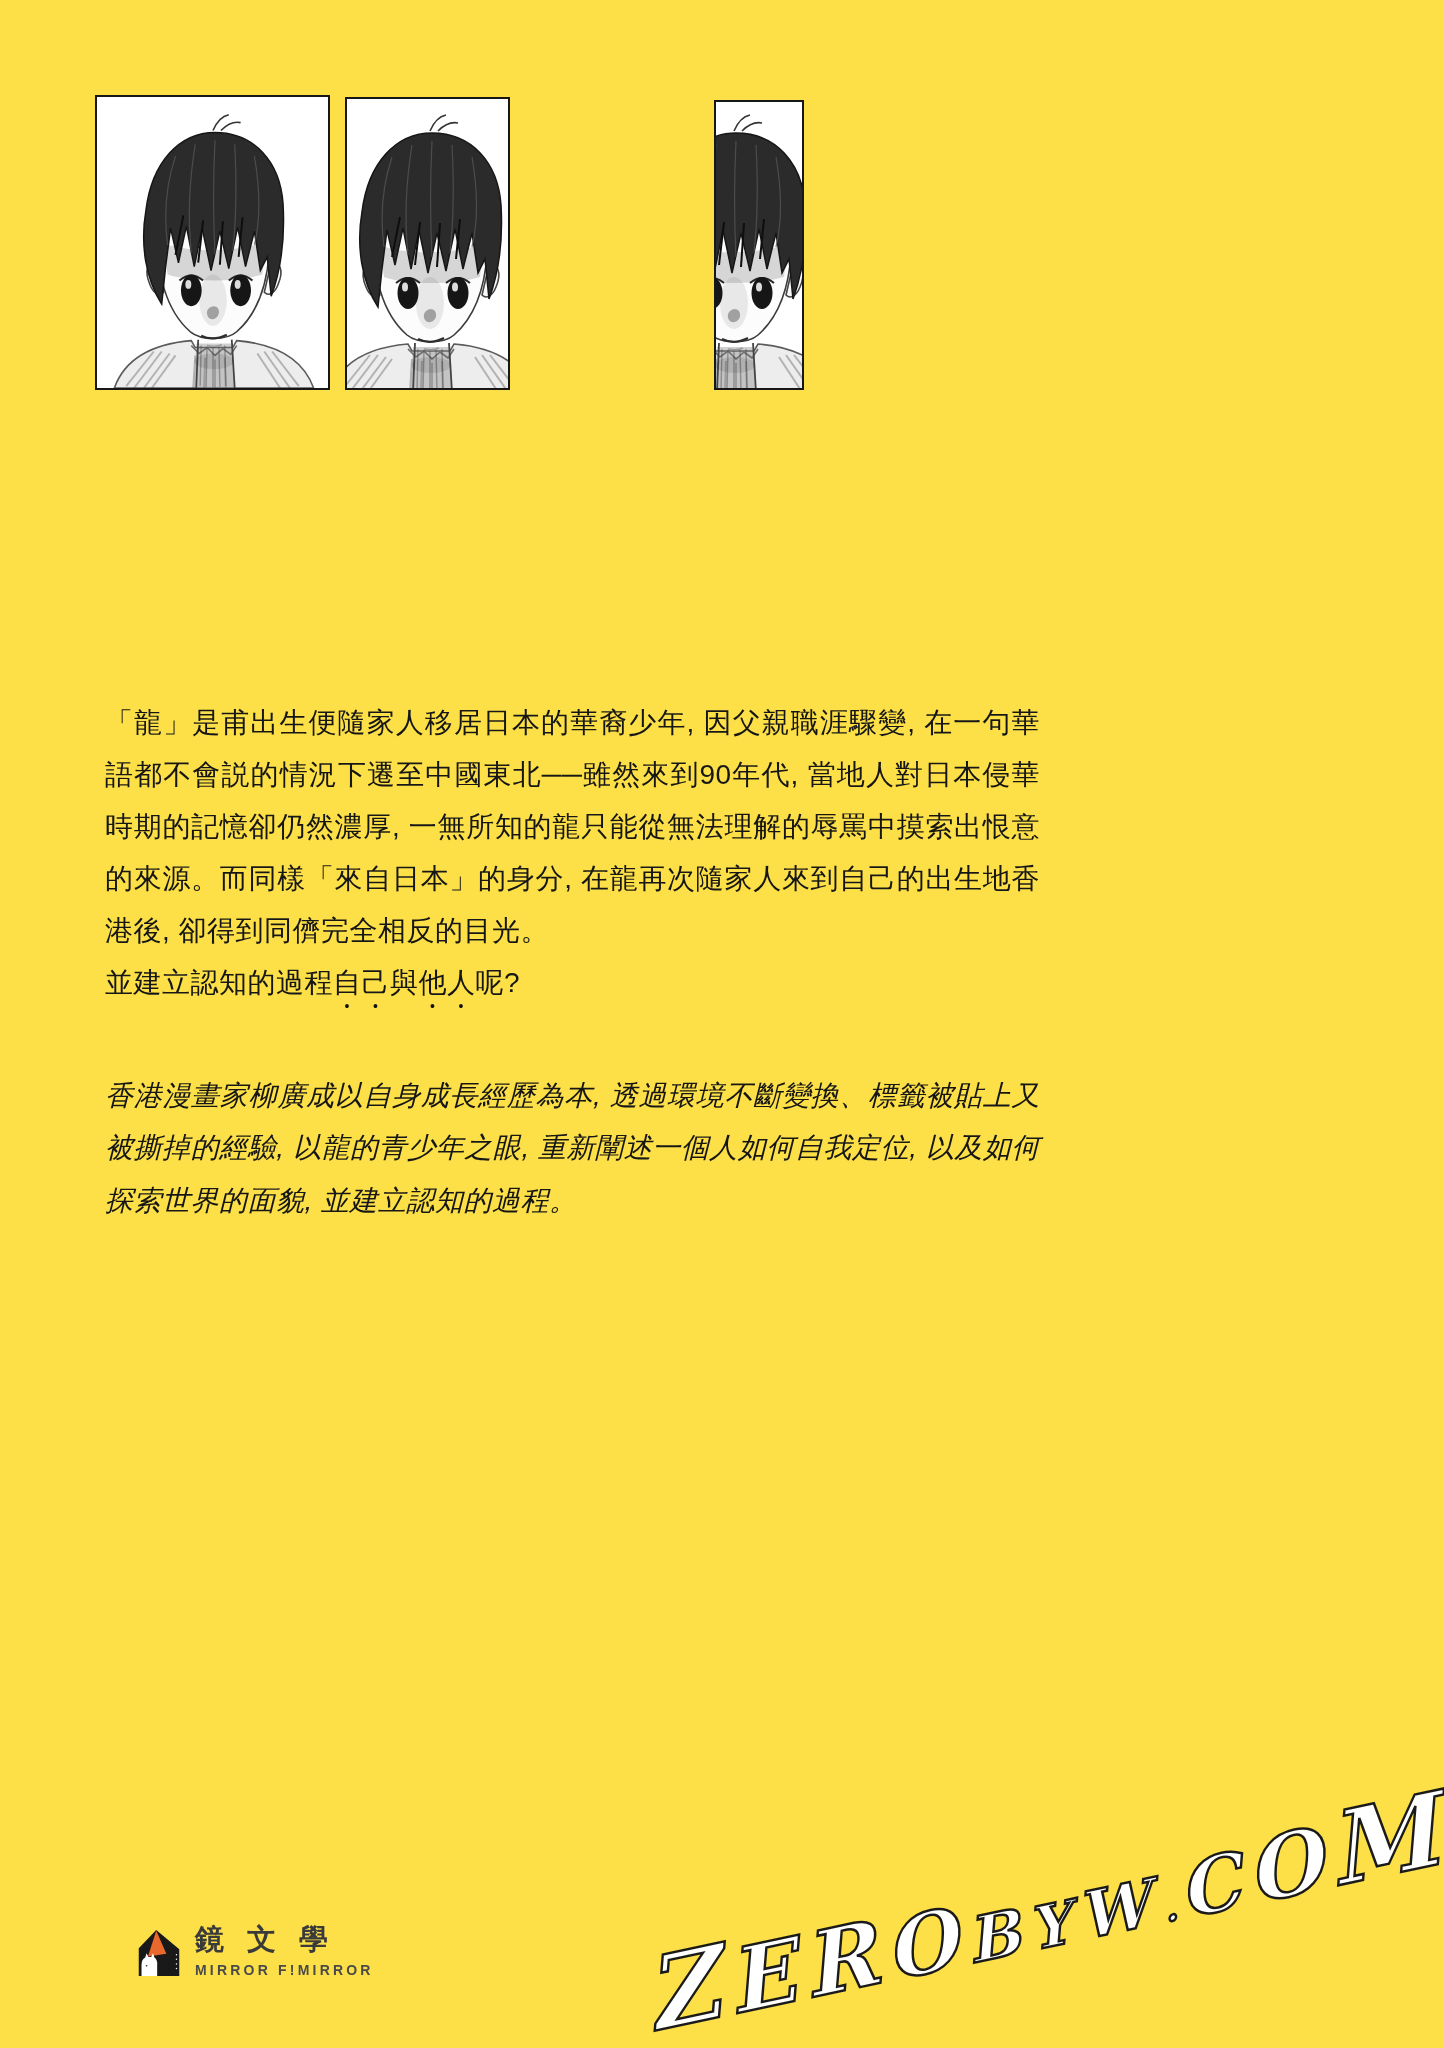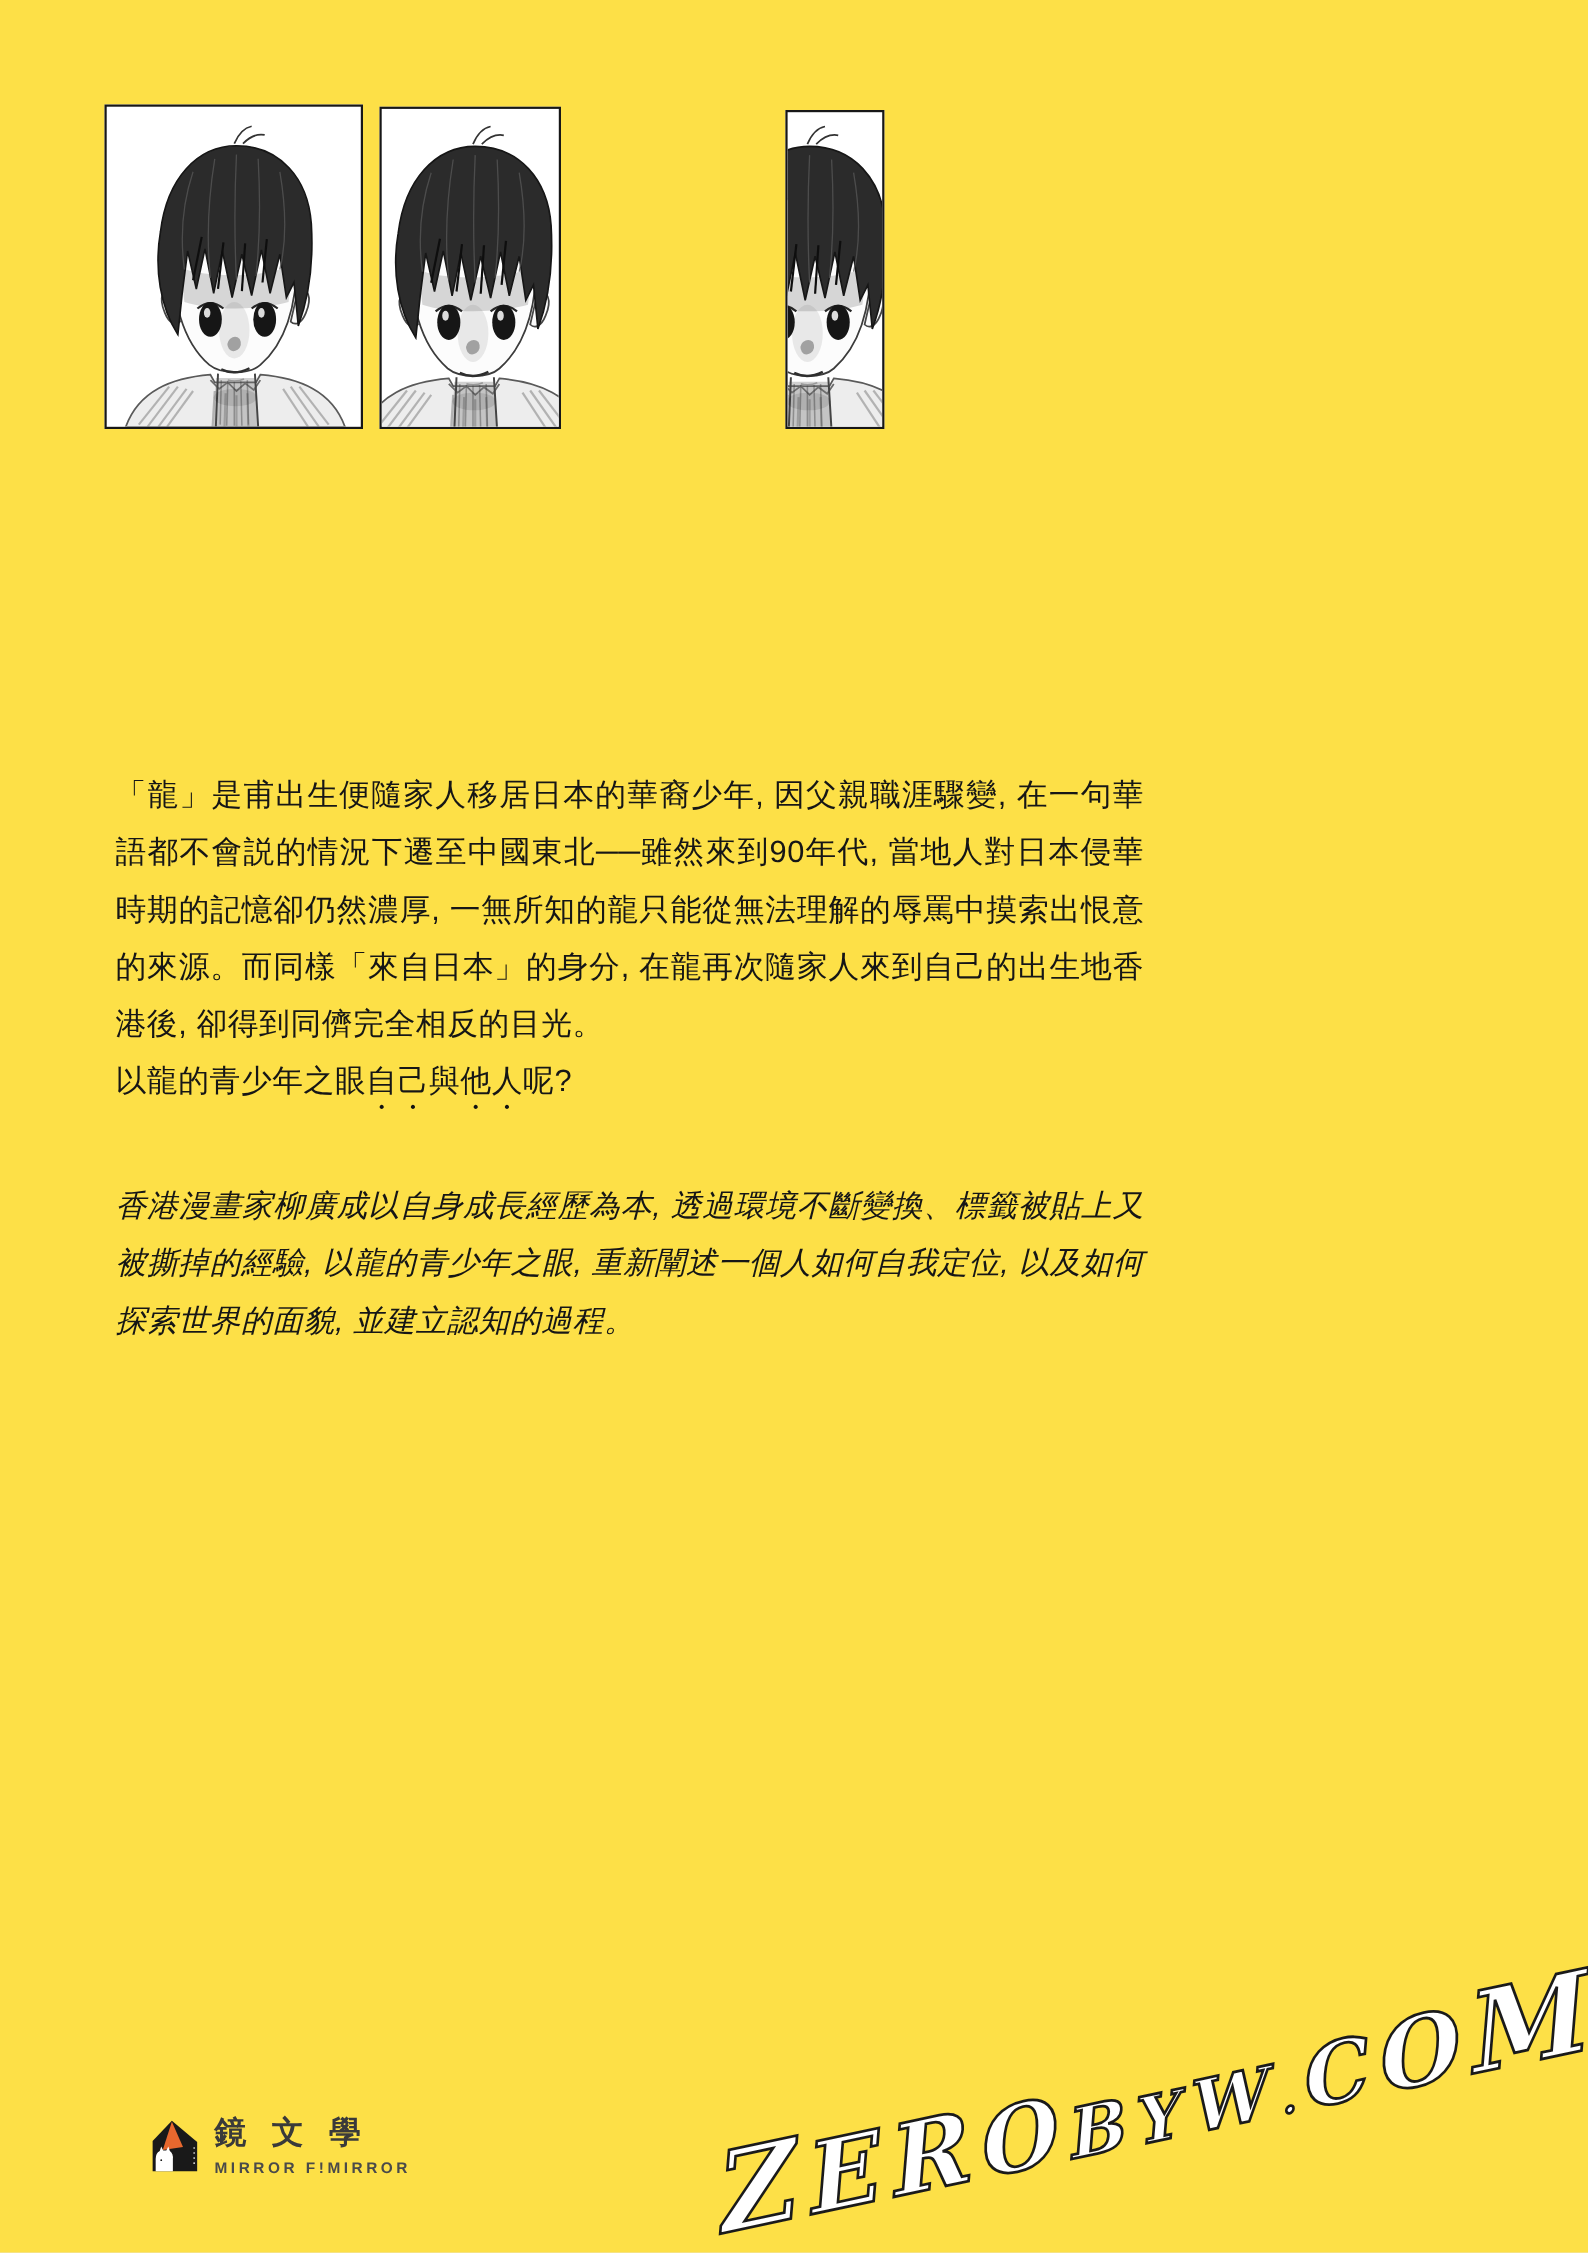--- a/index.html
+++ b/index.html
@@ -25,21 +25,21 @@
     letter-spacing:1px;color:#111;
   }
   .headline .em{
     -webkit-text-emphasis:filled dot #111;
     -webkit-text-emphasis-position:under left;
     text-emphasis:filled dot #111;
     text-emphasis-position:under left;
   }
   .para2{margin-top:56px !important;font-style:italic;}
   
-  .logo{position:absolute;left:136px;top:1924px;display:flex;gap:13px;align-items:flex-start;}
+  .logo{position:absolute;left:136px;top:1924px;display:flex;gap:13px;align-items:center;}
   .logo-mark{width:46px;height:51px;flex:0 0 auto;}
   .logo-text{display:flex;flex-direction:column;}
   .logo-cjk{font-size:29px;line-height:1.05;letter-spacing:23px;font-weight:600;color:#3a3a3a;white-space:nowrap;}
   .logo-en{margin-top:8px;font-size:14px;letter-spacing:3.2px;font-weight:700;color:#4a4a4a;white-space:nowrap;}
   
   .watermark{position:absolute;left:600px;top:1790px;width:844px;height:258px;overflow:visible;pointer-events:none;}
   .watermark text{
     font-family:"DejaVu Serif","Liberation Serif",serif;
     font-style:italic;font-weight:700;
     fill:#ffffff;stroke:#1a1a1a;stroke-width:2.5;letter-spacing:10px;
@@ -137,21 +137,21 @@
       </svg>
   </div>
   <div class="panel panel3">
     <svg width="86" height="286" viewBox="100 5 86 286" preserveAspectRatio="xMidYMid slice">
         <use href="#boy"></use>
       </svg>
   </div>
 
   <div class="synopsis">
     <p>「龍」是甫出生便隨家人移居日本的華裔少年, 因父親職涯驟變, 在一句華語都不會説的情況下遷至中國東北──雖然來到90年代, 當地人對日本侵華時期的記憶卻仍然濃厚, 一無所知的龍只能從無法理解的辱罵中摸索出恨意的來源。而同樣「來自日本」的身分, 在龍再次隨家人來到自己的出生地香港後, 卻得到同儕完全相反的目光。</p>
-    <p class="headline"><span>以龍的青少年之眼</span><span class="em">自己</span><span>與</span><span class="em">他人</span><span>呢?</span></p>
+    <p class="headline"><span>並建立認知的過程</span><span class="em">自己</span><span>與</span><span class="em">他人</span><span>呢?</span></p>
     <p class="para2">香港漫畫家柳廣成以自身成長經歷為本, 透過環境不斷變換、標籤被貼上又被撕掉的經驗, 以龍的青少年之眼, 重新闡述一個人如何自我定位, 以及如何探索世界的面貌, 並建立認知的過程。</p>
   </div>
 
   <div class="logo">
     <svg class="logo-mark" viewBox="0 0 100 110">
       <polygon points="6,108 6,48 44,8 94,50 94,108" fill="#191919"></polygon>
       <polygon points="44,10 26,66 66,60" fill="#e8682e"></polygon>
       <path d="M 12,108 L 12,84 Q 12,72 20,68 L 23,59 L 27,67 L 33,67 L 37,59 L 40,68 Q 47,73 46,84 L 46,108 Z" fill="#ffffff"></path>
       <circle cx="23" cy="86" r="1.8" fill="#191919"></circle>
       <circle cx="88" cy="62" r="1.6" fill="#ffffff"></circle>

